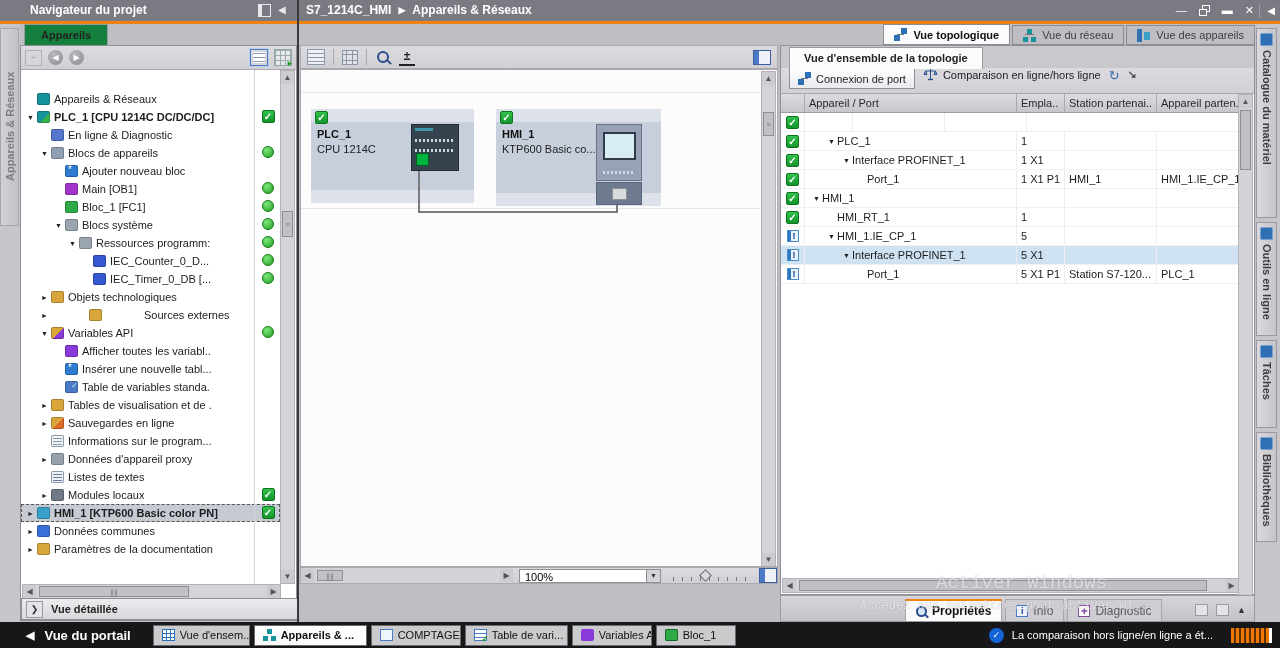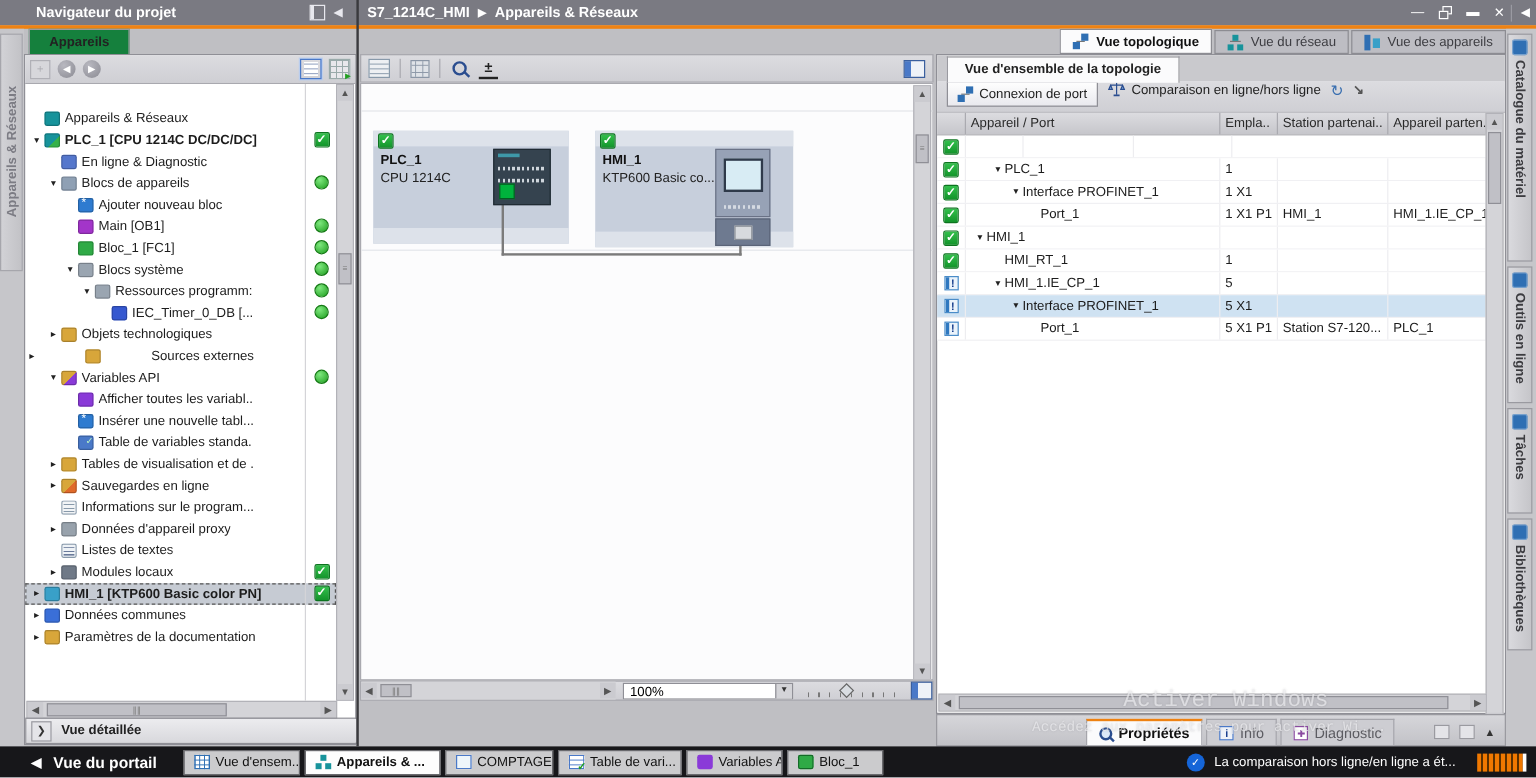--- a/index.html
+++ b/index.html
@@ -300,32 +300,40 @@
               <span class="exp">▼</span>
               <span class="ic ic-sys"></span>
               <span class="lbl">Ressources programm:</span>
               <span class="stat">
                 <span class="dot"></span>
               </span>
             </div>
             <div class="trow" style="padding-left: 60px;">
               <span class="exp"></span>
               <span class="ic ic-db"></span>
+              <span class="lbl">IEC_Counter_0_D...</span>
+              <span class="stat">
+                <span class="dot"></span>
+              </span>
+            </div>
+            <div class="trow" style="padding-left: 60px;">
+              <span class="exp"></span>
+              <span class="ic ic-db"></span>
               <span class="lbl">IEC_Timer_0_DB [...</span>
               <span class="stat">
                 <span class="dot"></span>
               </span>
             </div>
             <div class="trow" style="padding-left: 18px;">
               <span class="exp">►</span>
               <span class="ic ic-foldertech"></span>
               <span class="lbl">Objets technologiques</span>
               <span class="stat"></span>
             </div>
-            <div class="trow" style=" gap: 38px;">
+            <div class="trow" style="padding-left: 18px; gap: 38px;">
               <span class="exp">►</span>
               <span class="ic ic-foldersrc"></span>
               <span class="lbl">Sources externes</span>
               <span class="stat"></span>
             </div>
             <div class="trow" style="padding-left: 18px;">
               <span class="exp">▼</span>
               <span class="ic ic-foldertag"></span>
               <span class="lbl">Variables API</span>
               <span class="stat">

